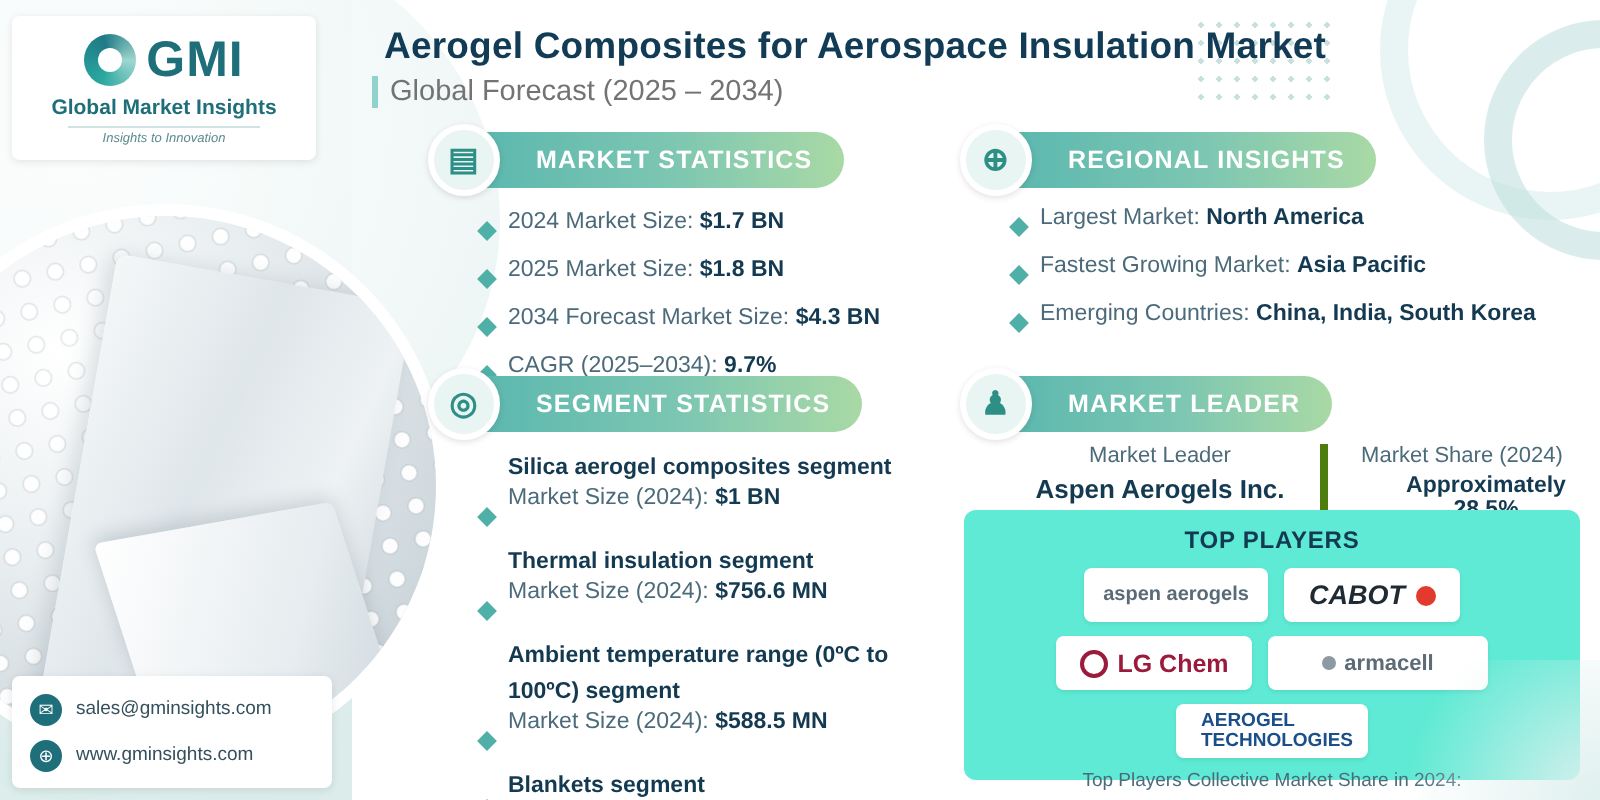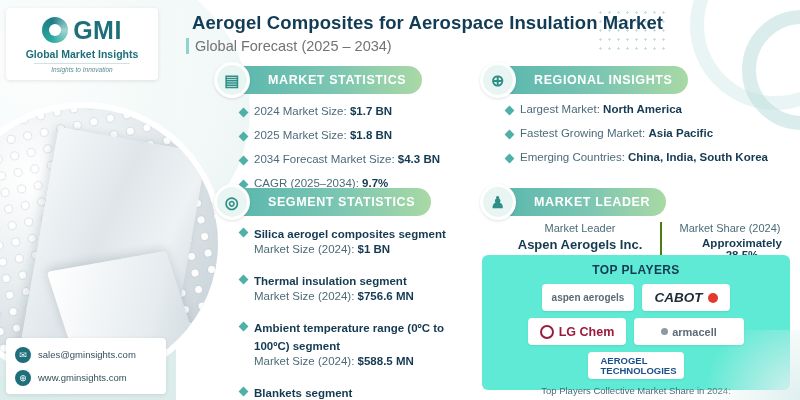--- a/index.html
+++ b/index.html
@@ -119,21 +119,21 @@
     box-shadow: 0 1px 3px rgba(0,0,0,.12);
   }
   #pill-market-stats  { left: 228px; top: 66px; }
   #pill-segment-stats { left: 228px; top: 188px; }
   #pill-regional      { left: 494px; top: 66px; }
   #pill-market-leader { left: 494px; top: 188px; }
 
   
   .list { position: absolute; }
   .row {
-    display: flex; align-items: flex-start; gap: 7px; margin-bottom: 9px;
+    display: flex; align-items: flex-end; gap: 7px; margin-bottom: 9px;
   }
   .diamond {
     width: 7px; height: 7px; margin-top: 5px; flex: none;
     background: #4fb0a8; transform: rotate(45deg);
   }
   .row-text { font-size: 11.5px; color: #4c6b7a; line-height: 1.3; }
   .row-text b { color: #143a52; }
   .grp { margin-bottom: 7px; }
   .grp .head { font-size: 11.5px; font-weight: bold; color: #143a52; line-height: 1.28; }
   .grp .sub { font-size: 11.5px; color: #4c6b7a; margin-top: 1px; }
@@ -142,21 +142,21 @@
   #list-market-stats { left: 240px; top: 104px; width: 230px; }
   #list-segment-stats { left: 240px; top: 224px; width: 215px; }
   #list-regional { left: 506px; top: 102px; width: 285px; }
 
   
   .leader-wrap { position: absolute; left: 500px; top: 222px; width: 295px; }
   .leader-flex { display: flex; align-items: flex-start; }
   .leader-left { width: 160px; text-align: center; }
   .leader-right {
     width: 130px; text-align: center; padding-left: 8px;
-    border-left: 2px solid #4d7c0f;
+    border-left: 4px solid #4d7c0f;
   }
   .lead-label { font-size: 11px; color: #4c6b7a; }
   .lead-value { font-size: 13px; font-weight: bold; color: #143a52; margin-top: 3px; }
   .lead-value-sm { font-size: 11.5px; font-weight: bold; color: #143a52; margin-top: 3px; margin-left: 24px; }
 
   
   .players-card {
     position: absolute; left: 482px; top: 255px; width: 308px; height: 135px;
     background: #5eead4; border-radius: 6px; padding: 8px 10px 6px;
   }

